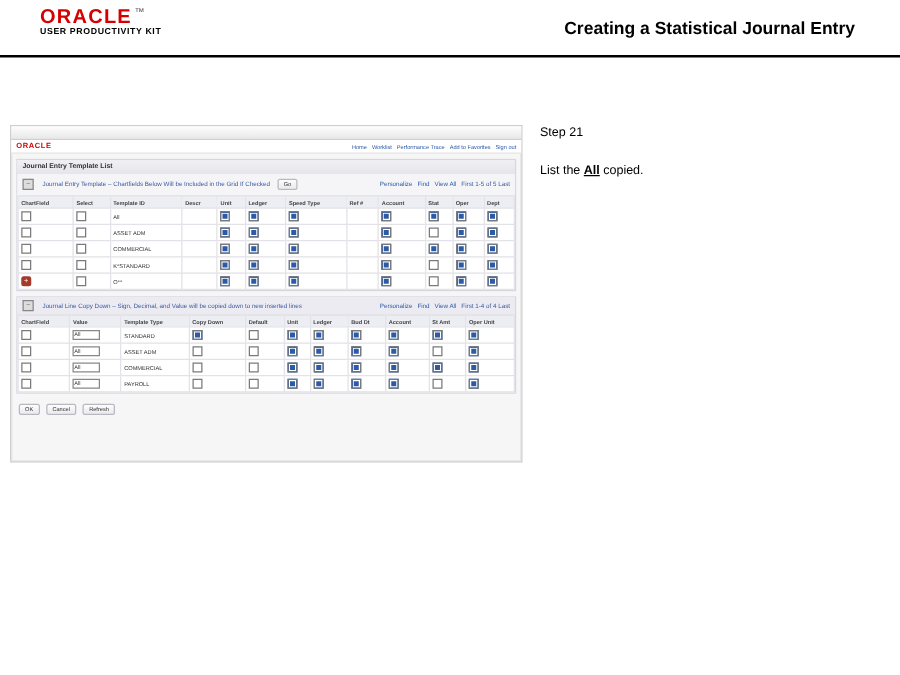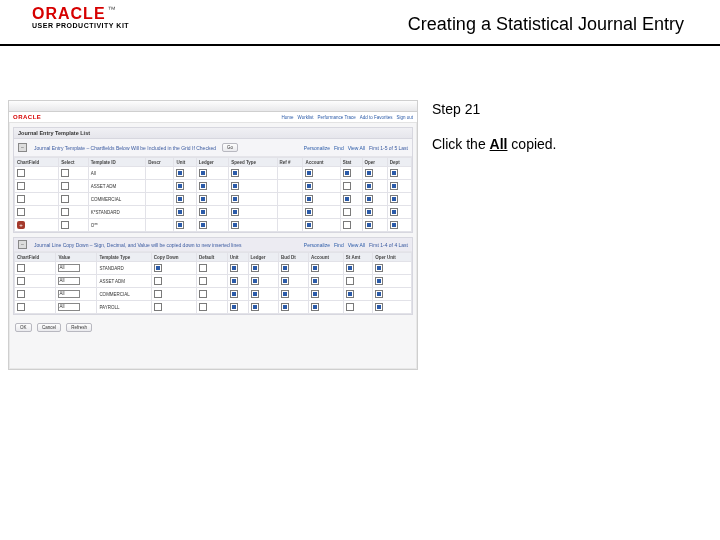--- a/index.html
+++ b/index.html
@@ -45,22 +45,23 @@
   .logo .sub {
     font-size: 7px;
     letter-spacing: 0.5px;
     color: #000;
     font-weight: 700;
   }
   .doc-title {
     position: absolute;
     right: 36px;
     top: 14px;
-    font-size: 18px;
+    font-size: 14px;
     color: #000;
+    font-weight: bold;
   }
   
   .shot {
     position: absolute;
     left: 8px;
     top: 100px;
     width: 410px;
     height: 270px;
     box-sizing: border-box;
     background: #f6f6f7;
@@ -182,21 +183,21 @@
     margin-right: 3px;
   }
   .shot .section2 .subhead { background: #ecebf2; }
   .shot .link { color: #2a5aa8; }
   
   .instr {
     position: absolute;
     left: 432px;
     top: 100px;
     width: 260px;
-    font-size: 14px;
+    font-size: 10px;
     color: #000;
     line-height: 1.35;
   }
   .instr .step {
     margin-bottom: 16px;
   }
   .instr p { margin: 0 0 12px 0; }
   .instr .b { font-weight: 700; }
   .instr .u { text-decoration: underline; }
 </style>
@@ -209,21 +210,21 @@
     <div class="logo">
       <span class="wordmark">ORACLE</span><span class="tm">™</span>
       <div class="sub">USER PRODUCTIVITY KIT</div>
     </div>
     <div class="doc-title">Creating a Statistical Journal Entry</div>
   </div>
 
   <div class="instr">
     <p class="step">Step 21</p>
     <p>
-      <span>Click the </span><span class="b u">All</span><span> copied.</span>
+      <span>List the </span><span class="b u">All</span><span> copied.</span>
     </p>
   </div>
 
   <div class="shot">
     <div class="titlebar"></div>
     <div class="brand">
       <span class="w">ORACLE</span>
       <span class="navlinks">
         <span class="link">Home</span>
         <span class="link">Worklist</span>

